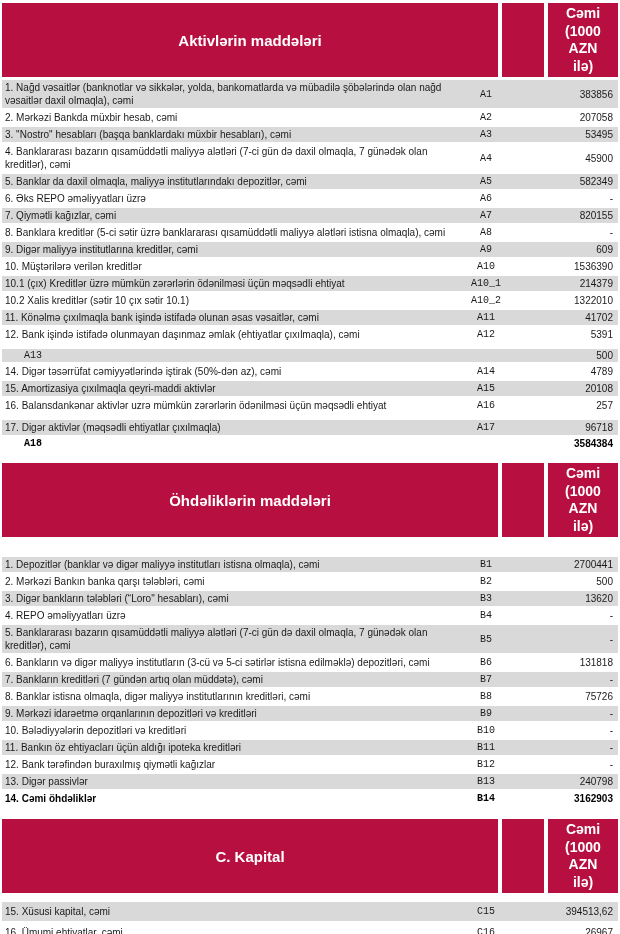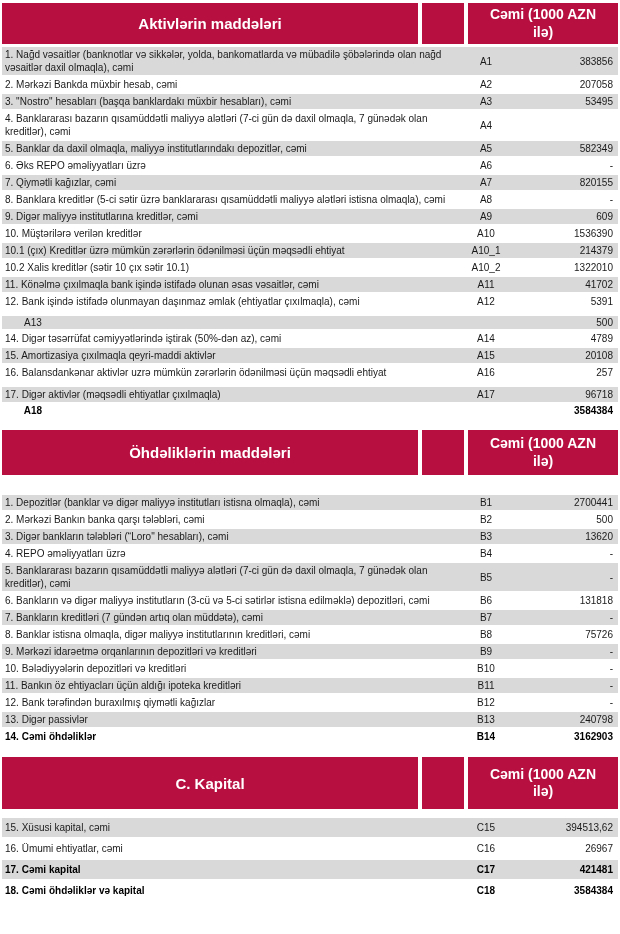--- a/index.html
+++ b/index.html
@@ -13,21 +13,21 @@
     width:620px;
     font-family:"Liberation Sans","DejaVu Sans",sans-serif;
     color:var(--text);
   }
   .report{padding:3px 2px 4px 2px;}
   .section{margin:0;}
   .section + .section{margin-top:13px;}
 
   .hrow{display:flex;column-gap:4px;margin-bottom:3px;}
   .h-title{
-    width:416px;background:var(--header-bg);color:var(--header-text);
+    width:496px;background:var(--header-bg);color:var(--header-text);
     font-weight:bold;font-size:15px;
     display:flex;align-items:center;justify-content:center;text-align:center;
   }
   .h-code{width:42px;background:var(--header-bg);}
   .h-total{
     flex:1;background:var(--header-bg);color:var(--header-text);
     font-weight:bold;font-size:14px;line-height:1.25;
     display:flex;align-items:center;justify-content:center;text-align:center;
     padding:2px 10px;
   }
@@ -41,20 +41,21 @@
   .cell{background:transparent;}
   .desc{
     width:448px;font-size:10px;line-height:13px;
     padding:1px 2px 1px 3px;
     display:flex;align-items:center;
   }
   .code{
     width:62px;font-size:10px;
     display:flex;align-items:center;justify-content:center;
     padding:1px 0;
+    font-family:Liberation Mono, monospace;
   }
   .value{
     flex:1;font-size:10px;
     display:flex;align-items:center;justify-content:flex-end;
     padding:1px 5px 1px 2px;
   }
   .row.shaded .cell{background:var(--shade);}
   .row.bold{font-weight:bold;color:#000;}
   .row.tall .desc, .row.tall .code, .row.tall .value{padding-bottom:6px;}
   .section-2 .row .desc, .section-2 .row .code, .section-2 .row .value{padding-top:3px;padding-bottom:3px;}
@@ -88,20 +89,21 @@
           <span>3. "Nostro" hesabları (başqa banklardakı müxbir hesabları), cəmi</span>
         </div>
         <div class="cell code">A3</div>
         <div class="cell value">53495</div>
       </div>
       <div class="row">
         <div class="cell desc">
           <span>4. Banklararası bazarın qısamüddətli maliyyə alətləri (7-ci gün də daxil olmaqla, 7 günədək olan kreditlər), cəmi</span>
         </div>
         <div class="cell code">A4</div>
+        <div class="cell value">45900</div>
       </div>
       <div class="row shaded">
         <div class="cell desc">
           <span>5. Banklar da daxil olmaqla, maliyyə institutlarındakı depozitlər, cəmi</span>
         </div>
         <div class="cell code">A5</div>
         <div class="cell value">582349</div>
       </div>
       <div class="row">
         <div class="cell desc">

